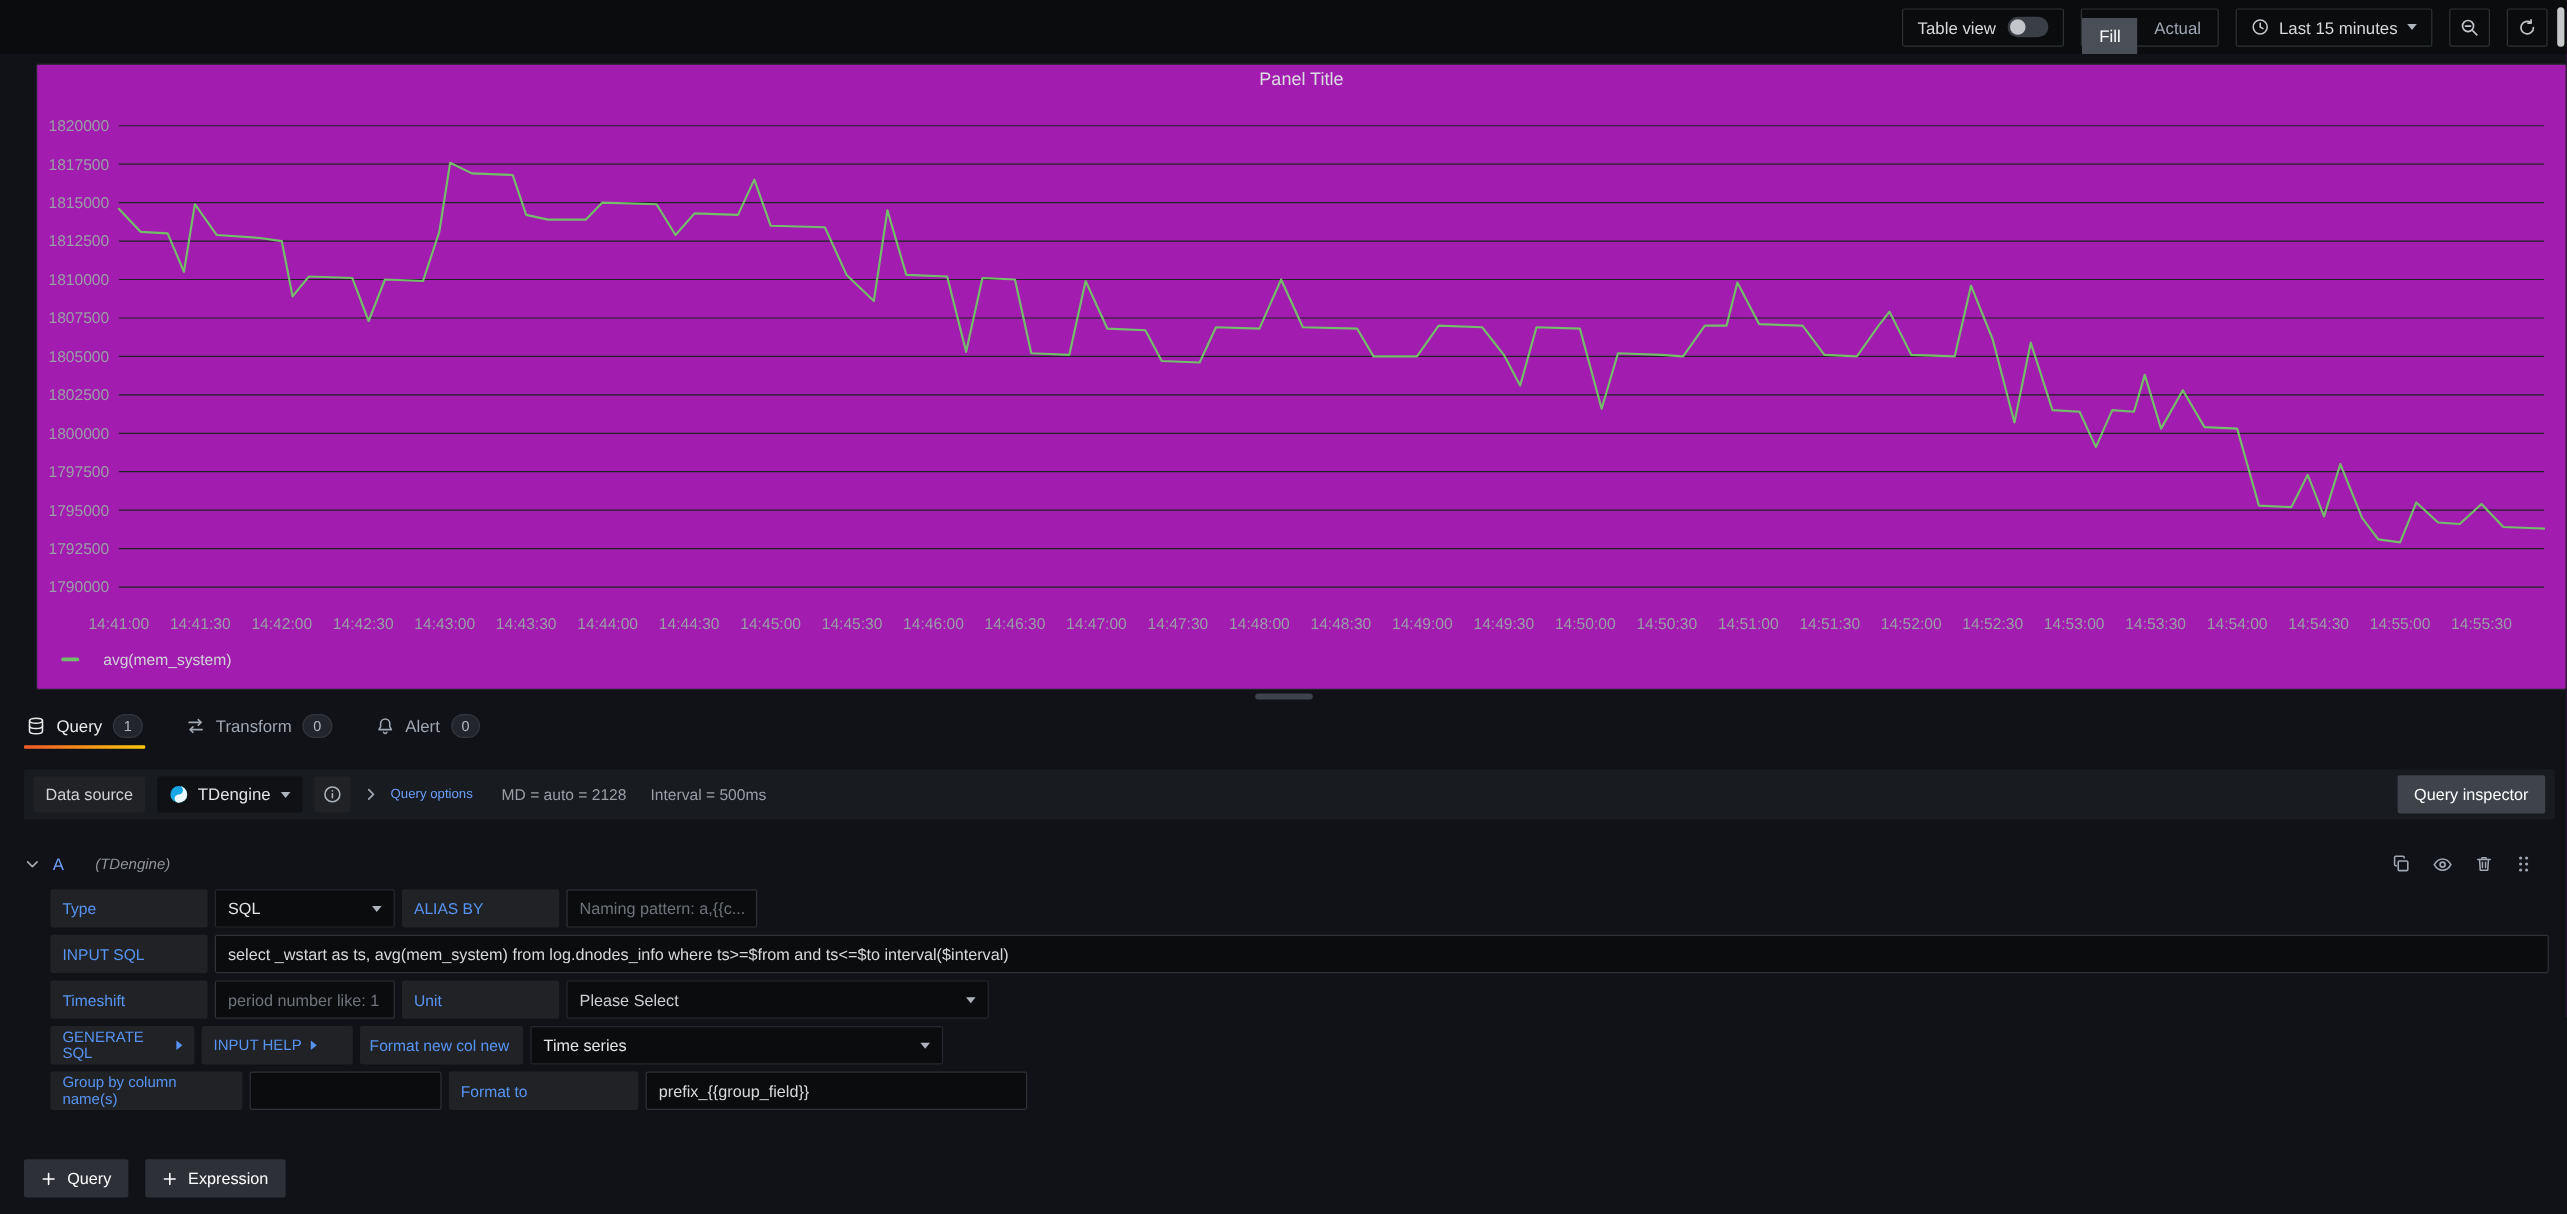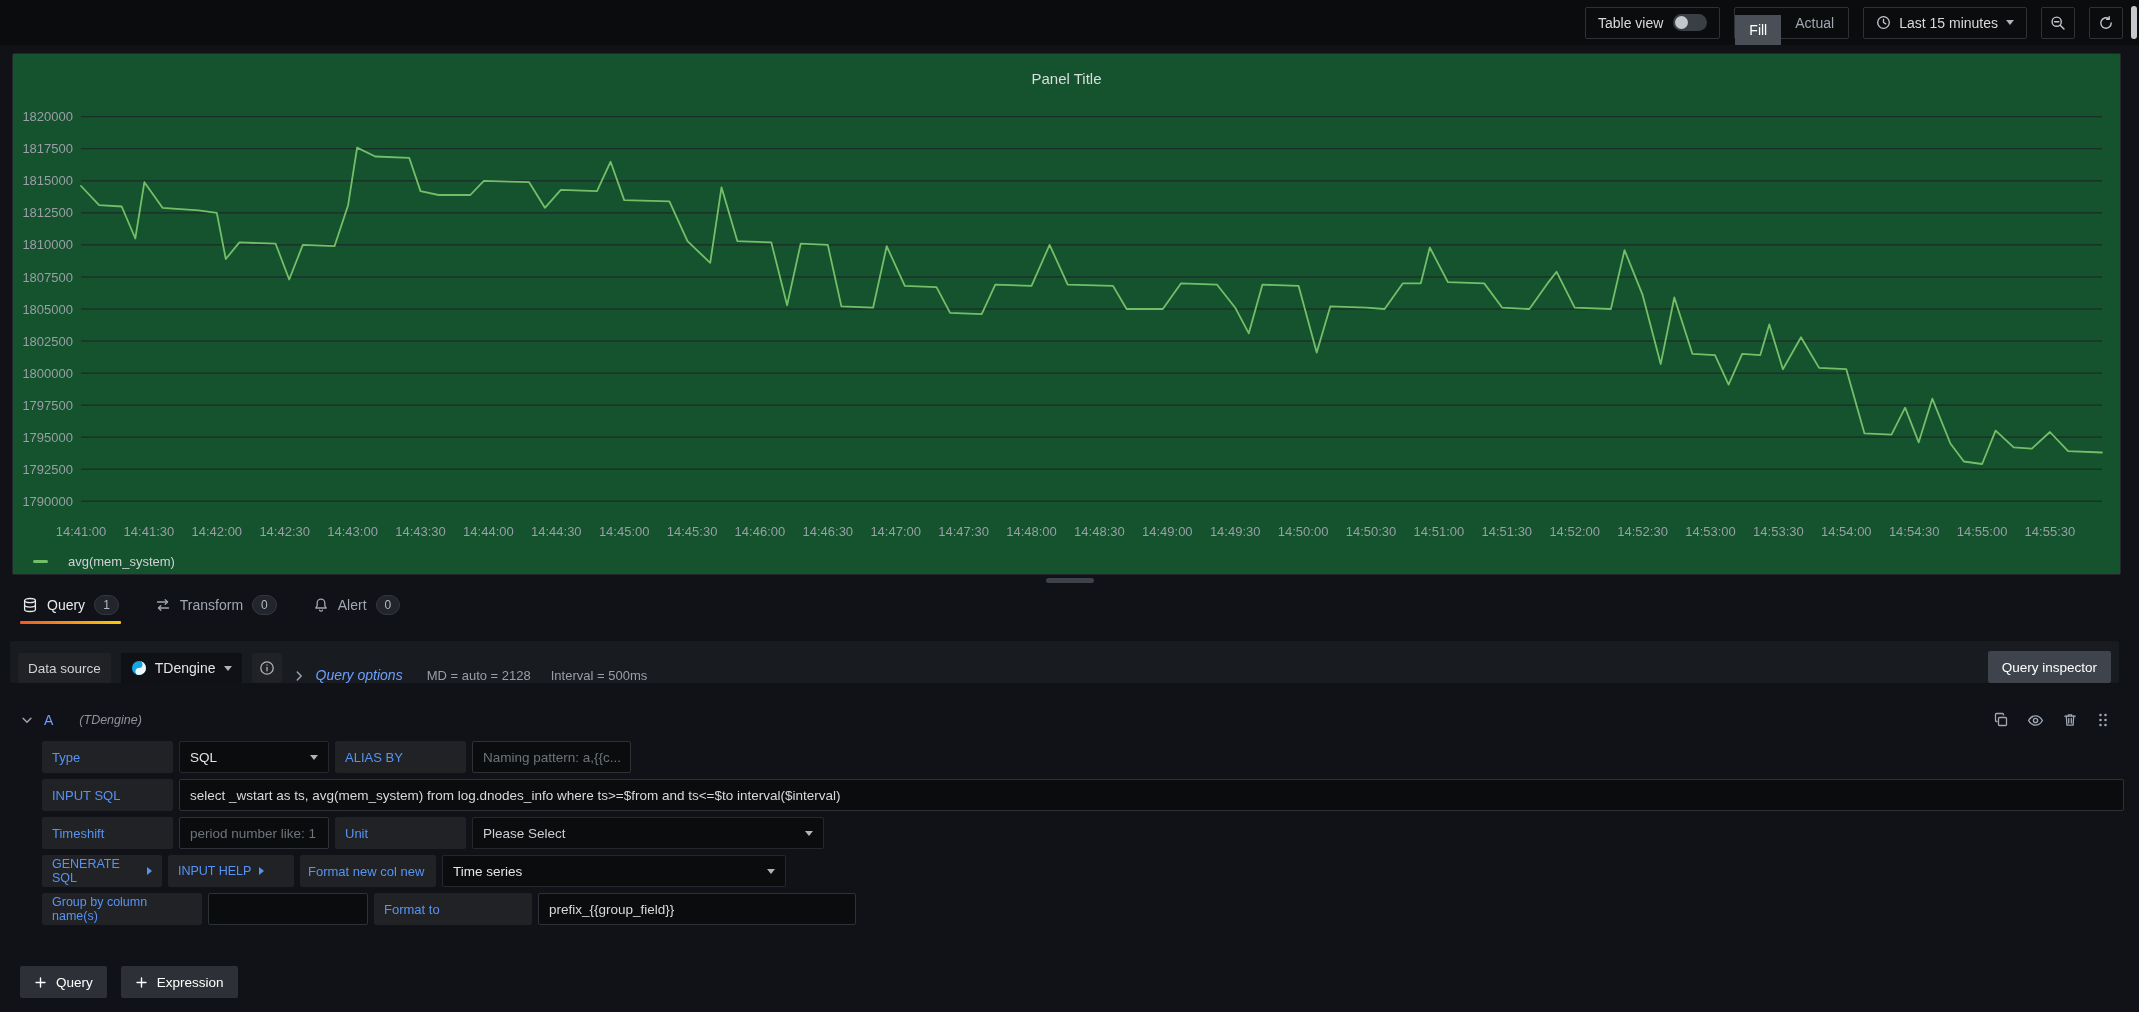--- a/index.html
+++ b/index.html
@@ -19,46 +19,46 @@
   .switch { width:34px; height:17px; border-radius:9px; background:#3a3f46; position:relative; cursor:pointer; }
   .switch::after { content:""; position:absolute; left:2px; top:2px; width:13px; height:13px; border-radius:50%; background:#c3c6cb; }
   .seg { padding:0 14px; height:100%; display:flex; align-items:center; font-size:14px; color:#9fa7b3; cursor:pointer; }
   .seg.active { background:#4a4e57; color:#ffffff;margin-top:15px; }
   .tp { gap:8px; padding:0 12px; font-size:14px; cursor:pointer; }
   .iconbtn { width:34px; justify-content:center; cursor:pointer; color:#c3c6cb; }
   .caret { width:0; height:0; border-left:4px solid transparent; border-right:4px solid transparent; border-top:5px solid #aeb4bb; }
   .scroll-thumb { position:absolute; top:6px; right:2px; width:6px; height:33px; background:#c6c8cc; border-radius:3px; z-index:9; }
 
   
-  .panel { position:absolute; left:12px; top:53px; width:2109px; height:522px;
-           background:#14532d; border:1px solid #23262b; border-radius:2px; padding:12px 10px 0; }
+  .panel { position:absolute; left:30px; top:53px; width:2109px; height:522px;
+           background:#a21caf; border:1px solid #23262b; border-radius:2px; padding:0 10px 0; }
   .panel-title { text-align:center; font-size:15px; font-weight:500; color:#dcdde1; height:26px; line-height:26px; cursor:pointer; }
   .legend { display:flex; align-items:center; gap:20px; height:28px; padding-left:10px; font-size:13px; color:#d0d2d6; }
   .swatch { width:15px; height:3px; border-radius:2px; background:#73bf69; }
   .resize-handle { position:absolute; top:578px; left:50%; transform:translateX(-50%);
                    width:48px; height:5px; border-radius:3px; background:#3e434b; cursor:row-resize; }
 
   
   .tabs { position:absolute; top:589px; left:20px; display:flex; gap:32px; height:32px; }
   .tab { position:relative; display:flex; align-items:center; gap:9px; font-size:14px; color:#9fa7b3; cursor:pointer; padding:0 2px; }
   .tab.active { color:#e8e9ea; }
   .tab.active::after { content:""; position:absolute; left:0; right:0; bottom:-3px; height:3px;
                        background:linear-gradient(90deg,#f05a28,#fbca0a); border-radius:1px; }
   .badge { font-size:12px; height:20px; line-height:18px; padding:0 8px; border:1px solid #34383e;
            background:#22252b; color:#b4bac1; border-radius:10px; }
 
   
-  .ds-bar { position:absolute; left:10px; top:641px; width:2109px; height:42px; background:#181b1f;
-            display:flex; align-items:flex-end; gap:10px; padding:0 8px; border-radius:2px; }
+  .ds-bar { position:absolute; left:20px; top:641px; width:2109px; height:42px; background:#181b1f;
+            display:flex; align-items:center; gap:10px; padding:0 8px; border-radius:2px; }
   .chip { background:#202226; height:30px; display:flex; align-items:center; padding:0 10px; border-radius:2px; font-size:13.5px; color:#cfd2d6; }
   .ds-picker { height:30px; background:#0f1115; display:flex; align-items:center; gap:8px; padding:0 10px;
                border-radius:2px; font-size:14px; color:#e3e4e6; cursor:pointer; }
   .icon-chip { width:30px; height:30px; background:#202226; display:flex; align-items:center; justify-content:center;
                border-radius:2px; color:#aeb4bb; cursor:pointer; }
-  .qo-link { color:#6e9fff; font-size:14px; font-weight:500; cursor:pointer;font-style:italic; }
+  .qo-link { color:#6e9fff; font-size:11px; font-weight:500; cursor:pointer; }
   .qo-summary { color:#9a9ea6; font-size:13px; }
   .spacer { flex:1; }
   .qi-btn { height:30px; padding:16px 14px; background:#3e434c; color:#fff; border-radius:2px; font-size:13.5px;
             display:flex; align-items:center; cursor:pointer; }
 
   
   .q-header { position:absolute; left:20px; top:706px; width:2104px; display:flex; align-items:center; gap:10px; height:28px; }
   .refid { color:#6e9fff; font-size:14px; font-weight:500; cursor:pointer; }
   .ds-hint { color:#8e939a; font-size:12.5px; font-style:italic; margin-left:16px; }
   .hdr-icons { margin-left:auto; display:flex; gap:18px; color:#9fa7b3; padding-right:14px; align-items:center; }

